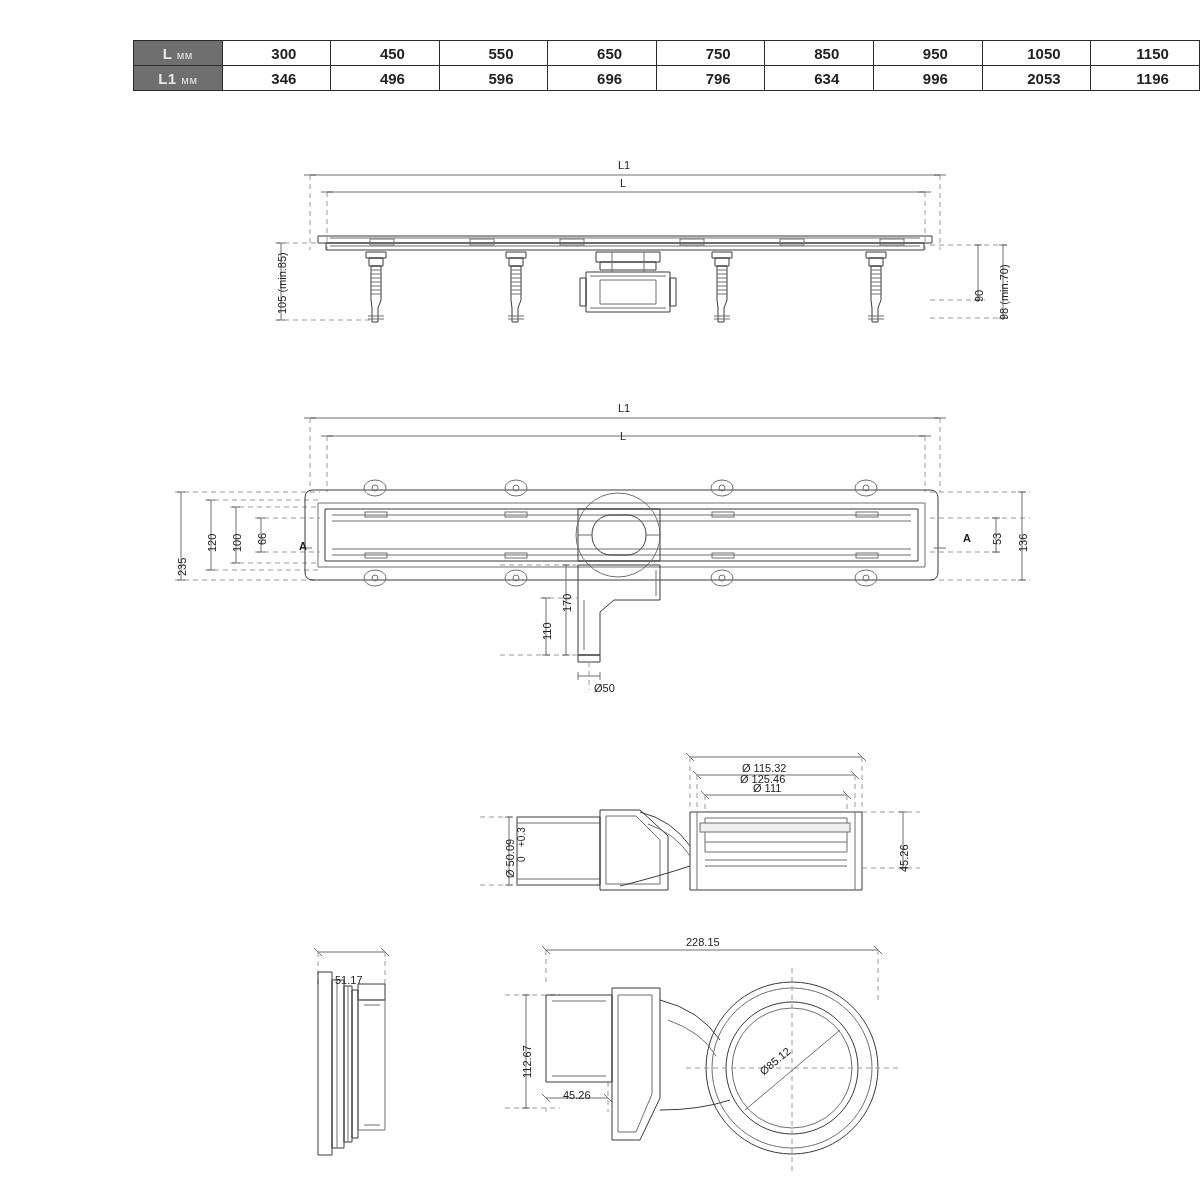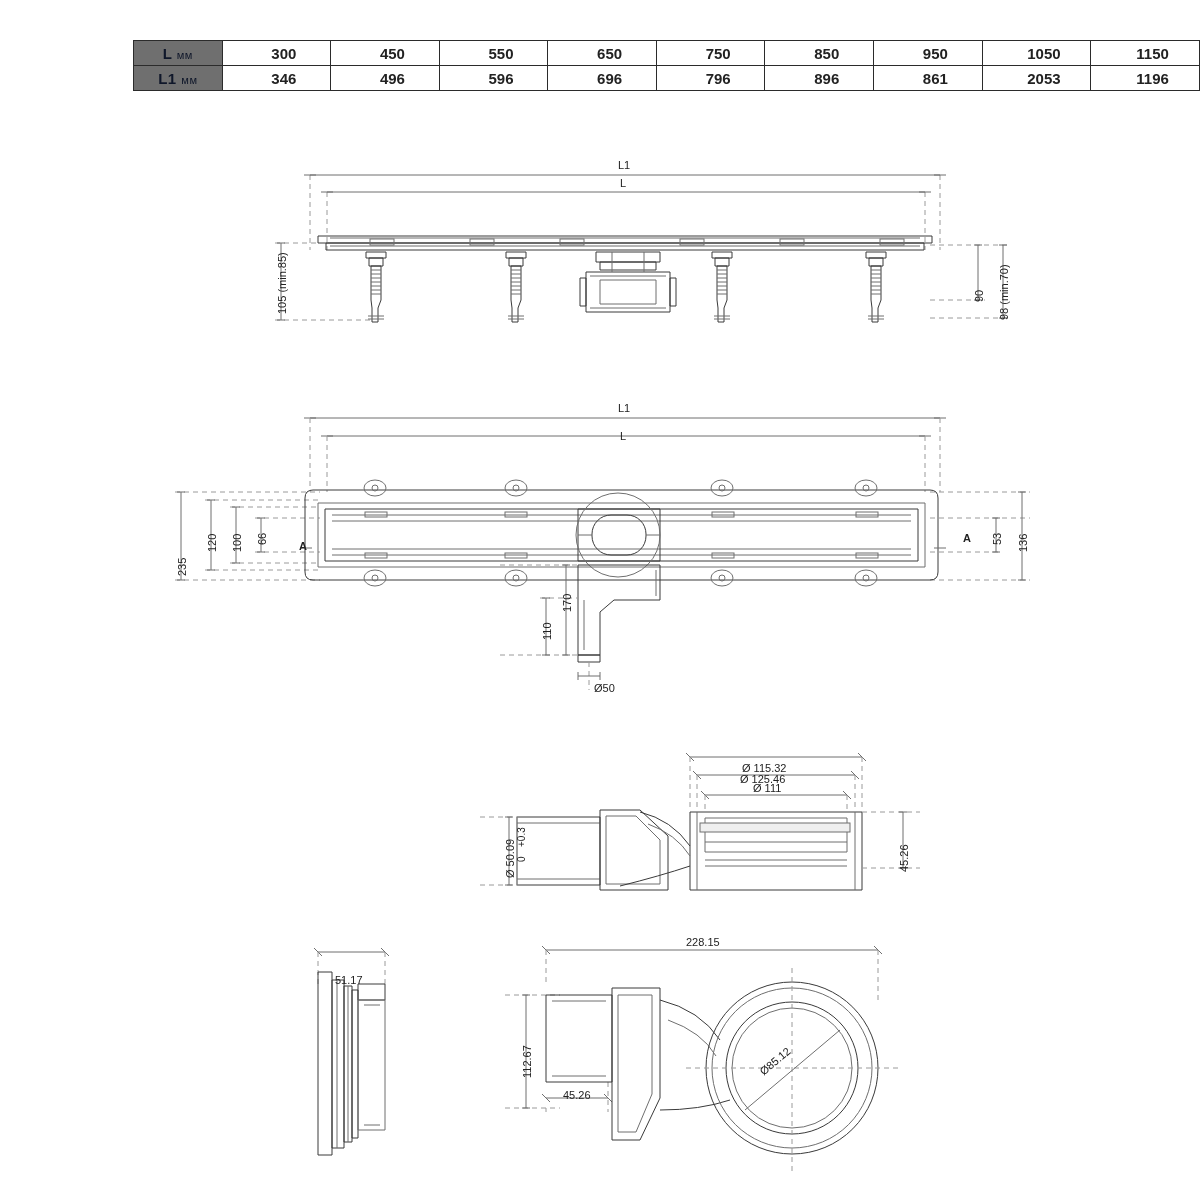--- a/index.html
+++ b/index.html
@@ -2,21 +2,21 @@
 <html><head>
 <meta charset="utf-8">
 <style>
   html,body{margin:0;padding:0;background:#ffffff;}
   body{width:1200px;height:1200px;position:relative;font-family:"Liberation Sans",sans-serif;color:#1a1a1a;overflow:hidden;}
   .stage{position:absolute;left:0;top:0;width:1200px;height:1200px;}
 
   
   .dim-table{position:absolute;left:133px;top:40px;border-collapse:collapse;}
   .dim-table td{border:1px solid #2b2b2b;height:22px;text-align:center;font-size:15px;font-weight:bold;color:#222;}
-  .dim-table td.hdr{background:#6f6f6f;color:#0f172a;width:86px;font-weight:bold;letter-spacing:.5px;}
+  .dim-table td.hdr{background:#6f6f6f;color:#e5e5e5;width:86px;font-weight:bold;letter-spacing:.5px;}
   .dim-table td.val{width:91px;padding-left:16px;}
   .hdr .small{font-size:11px;font-weight:normal;}
   .lbl{position:absolute;font-size:11px;color:#222;font-family:"Liberation Sans",sans-serif;white-space:nowrap;}
   .lbl.sm{font-size:10px;}
   .rot{transform-origin:left top;transform:rotate(-90deg);}
   svg{position:absolute;left:0;top:0;overflow:visible;}
   .st{fill:none;stroke:#3a3a3a;stroke-width:1;}
   .st2{fill:none;stroke:#6f6f6f;stroke-width:1;}
   .std{fill:none;stroke:#9a9a9a;stroke-width:1;stroke-dasharray:5 4;}
   .grayfill{fill:#efefef;stroke:#6f6f6f;stroke-width:1;}
@@ -44,22 +44,22 @@
     </tr>
     <tr>
       <td class="hdr">
         <span>L1</span> <span class="small">мм</span>
       </td>
       <td class="val">346</td>
       <td class="val">496</td>
       <td class="val">596</td>
       <td class="val">696</td>
       <td class="val">796</td>
-      <td class="val">896</td>
-      <td class="val">861</td>
+      <td class="val">634</td>
+      <td class="val">996</td>
       <td class="val">2053</td>
       <td class="val">1196</td>
     </tr>
   </tbody>
     </table>
 
   <svg width="1200" height="1200">
 
     <path class="std" d="M310,175 L310,250 M940,175 L940,250"></path>
     <path class="std" d="M327,192 L327,250 M925,192 L925,250"></path>

